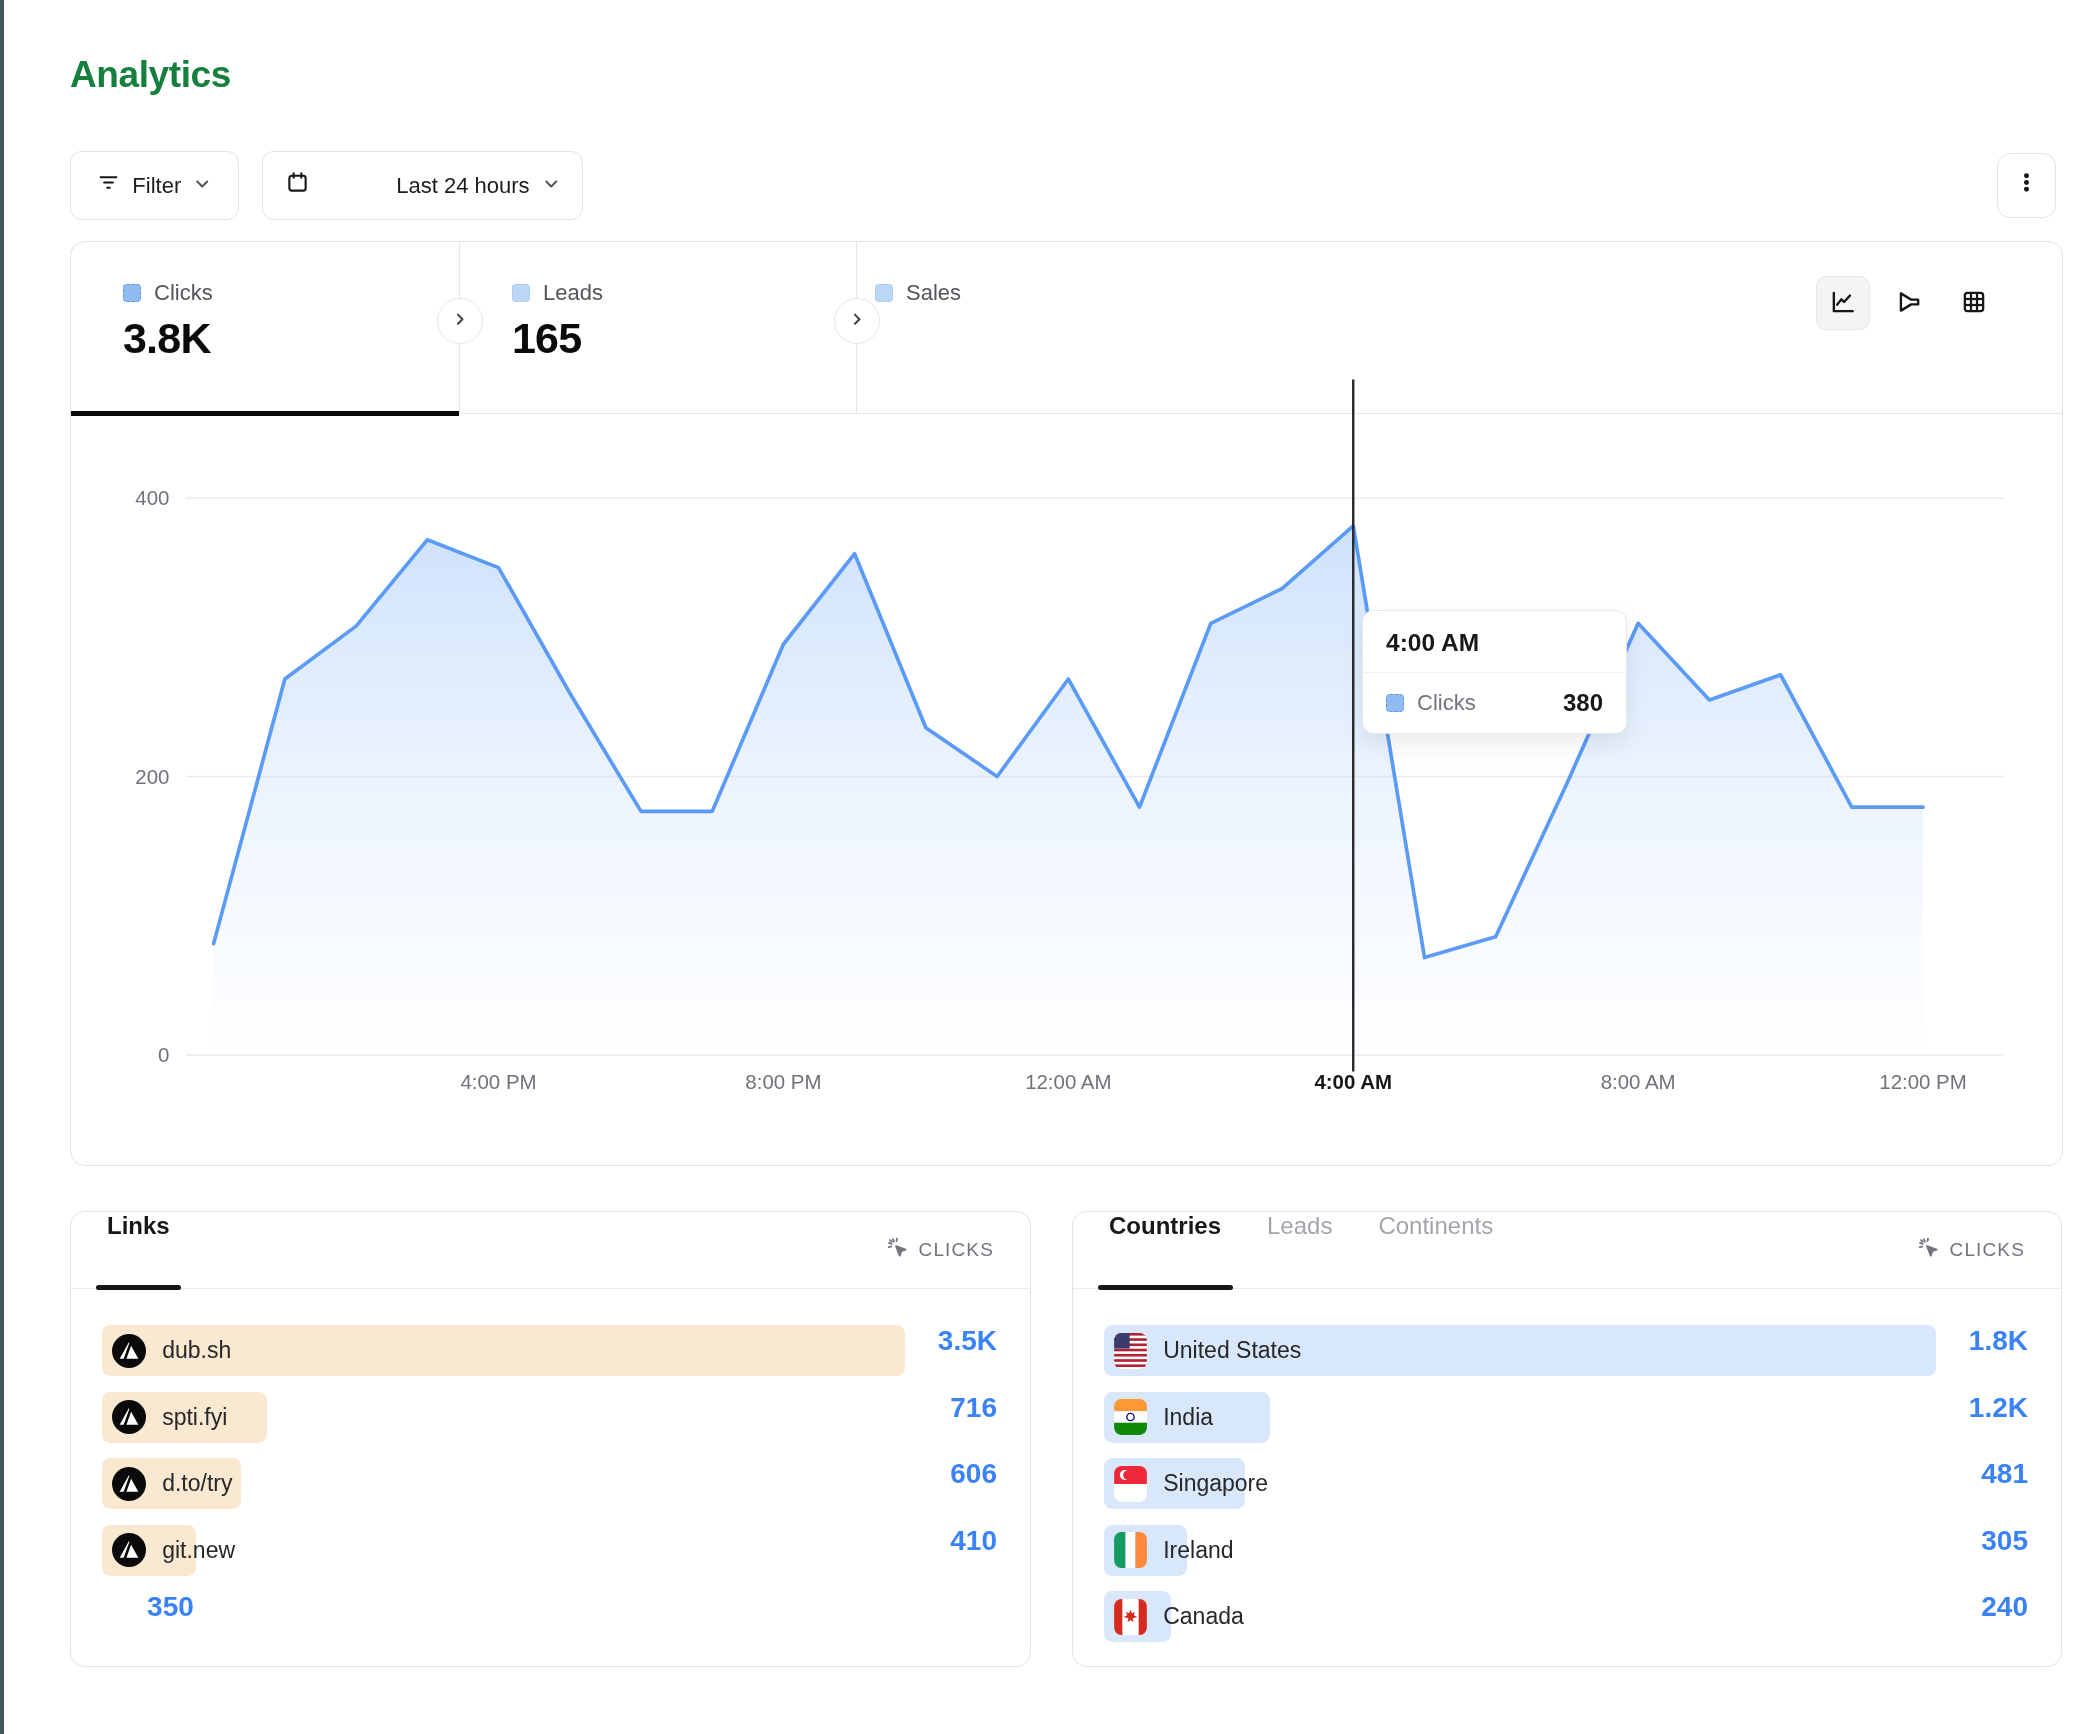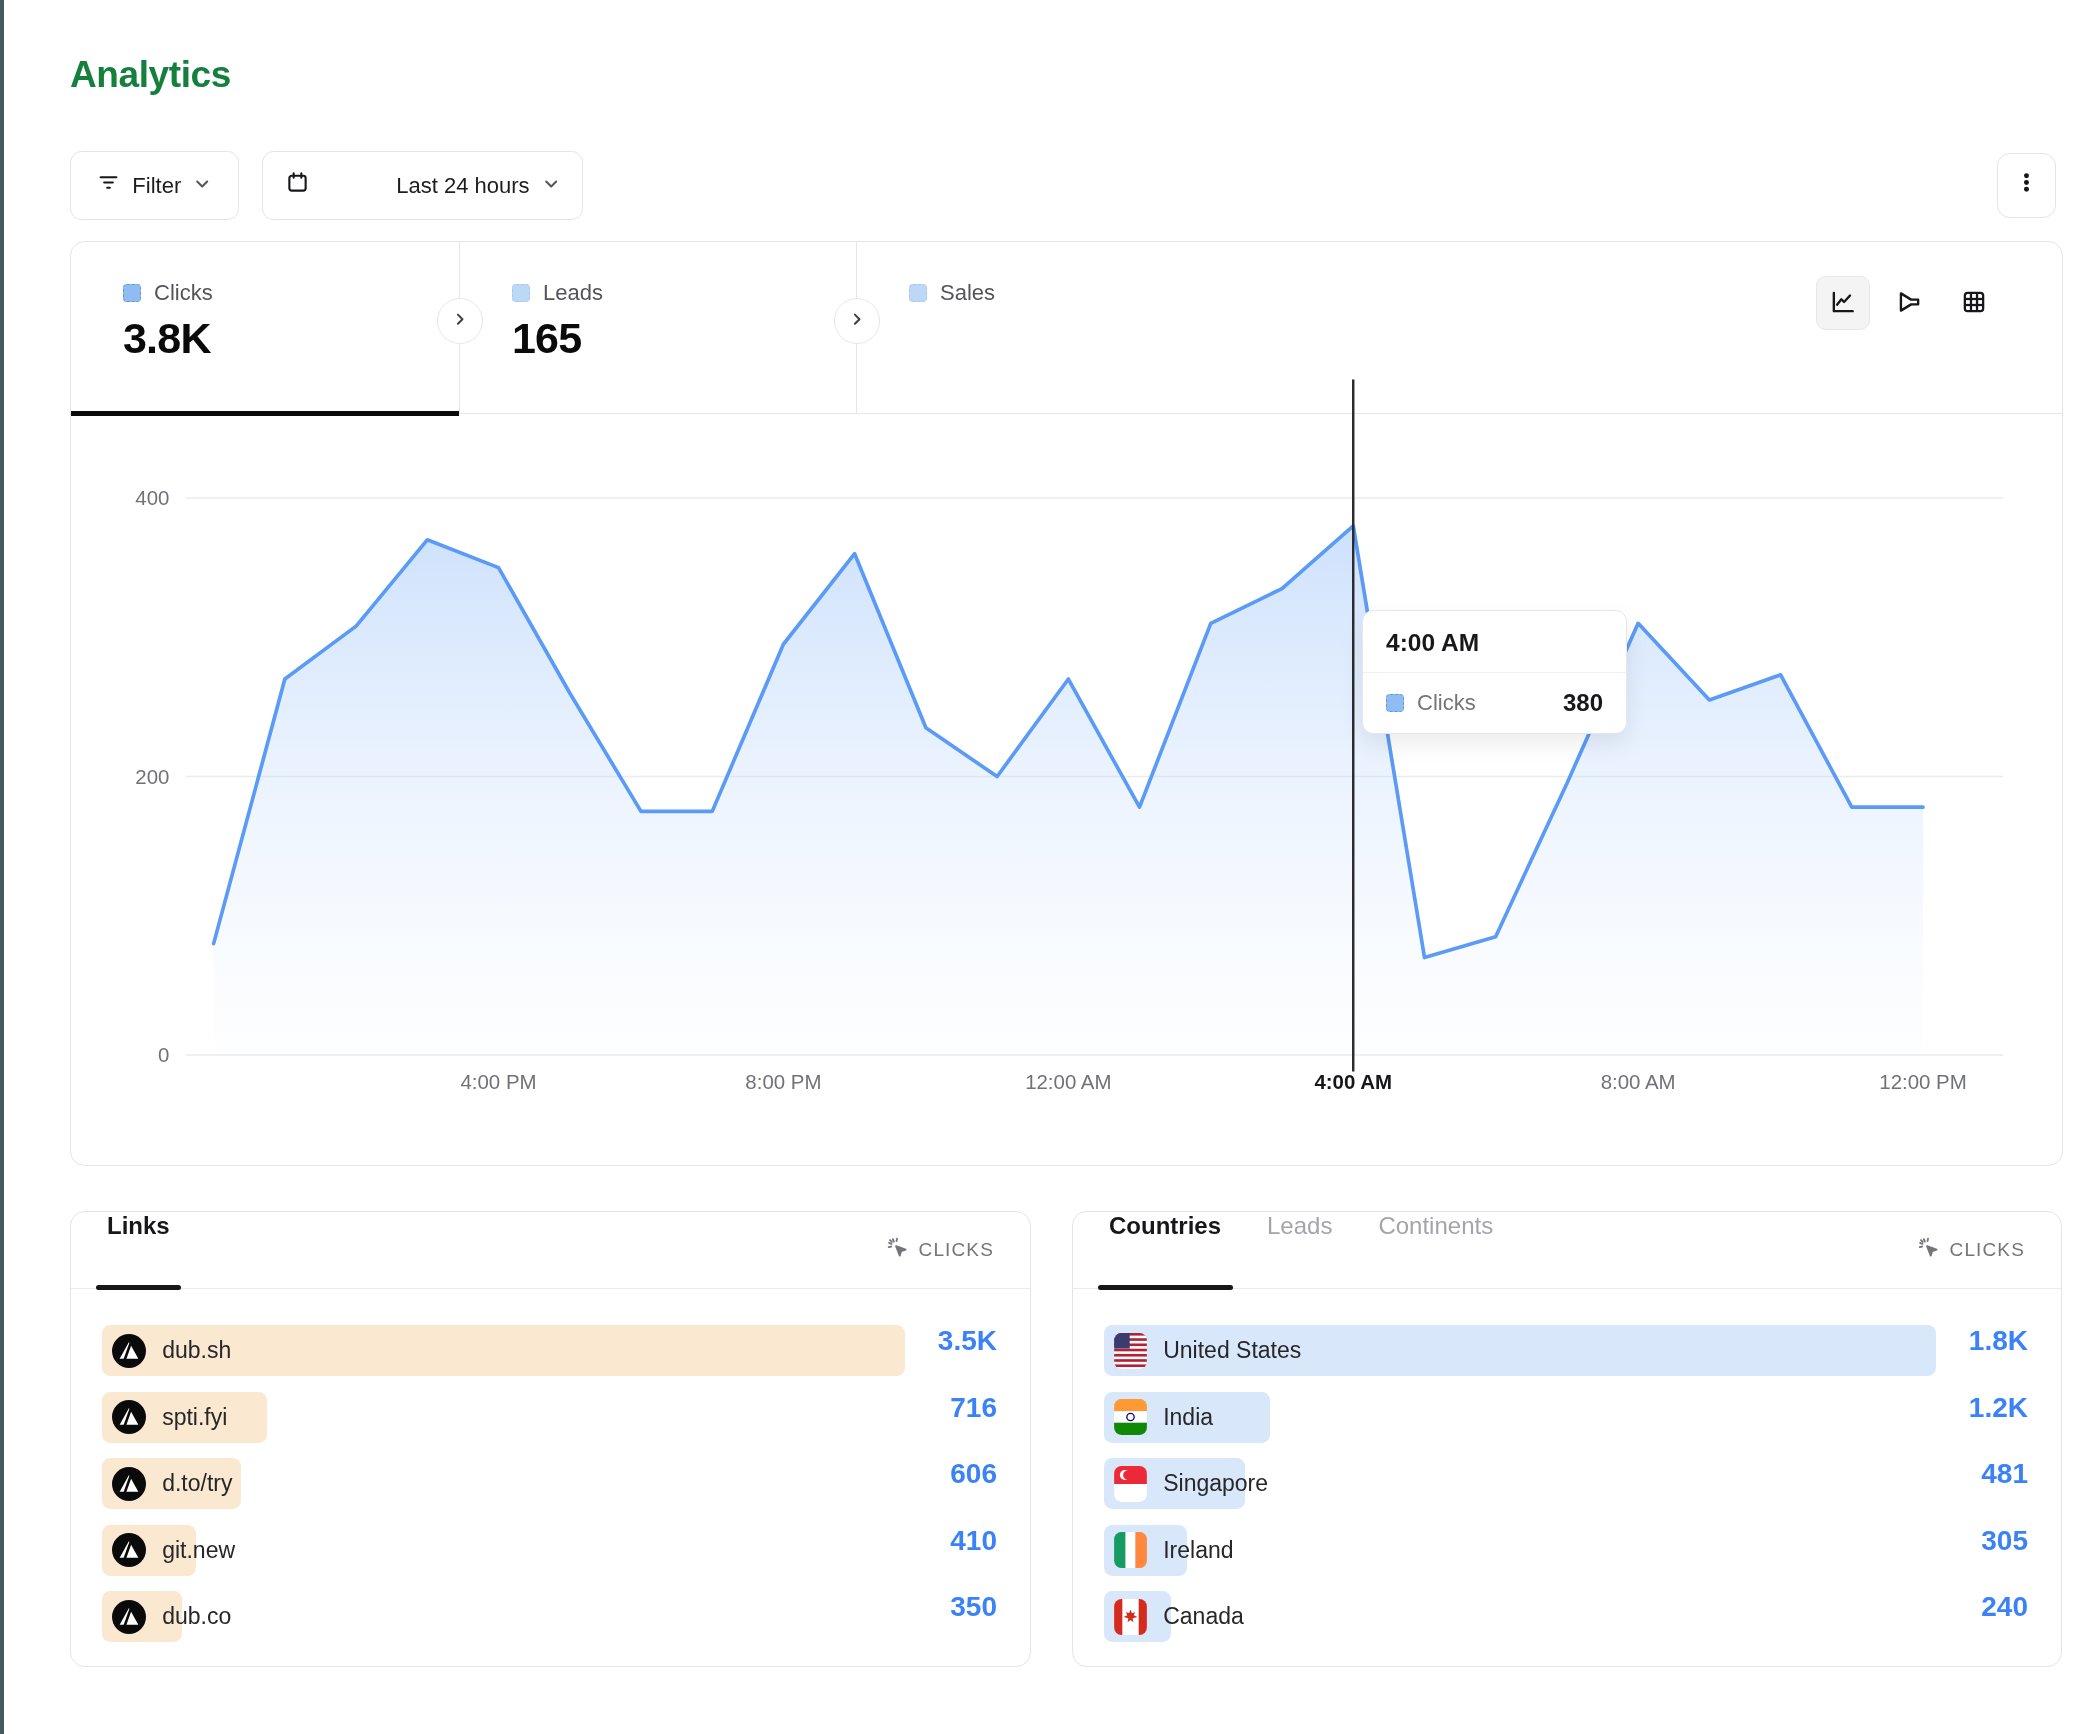--- a/index.html
+++ b/index.html
@@ -20,21 +20,21 @@
   .date-btn .lbl { flex:1; text-align:right; }
   .kebab-btn { position:absolute; right:6.5px; top:1.6px; width:59px; height:65px; justify-content:center; padding:0; border-radius:13px; }
 
   
   .main-card { position:absolute; left:70px; top:241px; width:1993px; height:925px;
                border:1.6px solid #e4e4e7; border-radius:14.7px; background:#fff; }
   .tabs-row { position:absolute; left:0; top:0; width:100%; height:172px; border-bottom:1.6px solid #e7e7ea; }
   .stat-tab { position:absolute; top:0; height:172px; padding:38px 0 0 52px; cursor:pointer; }
   .stat-tab.t0 { left:0; width:389px; border-right:1.6px solid #e7e7ea; }
   .stat-tab.t1 { left:389px; width:397px; border-right:1.6px solid #e7e7ea; }
-  .stat-tab.t2 { left:786px; width:397px; }
+  .stat-tab.t2 { left:752px; width:397px; }
   .stat-tab.active::after { content:""; position:absolute; left:0; right:0; bottom:-1.6px; height:4.9px; background:#0a0a0b; }
   .legend-line { display:flex; align-items:center; gap:13px; }
   .sq { width:18px; height:18px; border-radius:4.1px; background:#90bcf2; border:1.6px dashed #5f97e8; }
   .sq.light { background:#bdd8f6; border-color:#a6c8f0; }
   .stat-label { font-size:22px; color:#54545b; }
   .stat-value { margin-top:8.2px; font-size:43px; font-weight:800; color:#0a0a0b; letter-spacing:-0.8px; }
   .sep-circle { position:absolute; top:56px; width:46px; height:46px; border-radius:50%; background:#fff;
                 border:1.6px solid #e7e7ea; display:flex; align-items:center; justify-content:center; z-index:4; cursor:pointer; }
   .sep-circle.s1 { left:366px; } .sep-circle.s2 { left:763px; }
   .view-icons { position:absolute; right:61px; top:34px; display:flex; gap:11.5px; }
@@ -312,33 +312,20 @@
                   <path d="M20 9.5 L31 29 H9 Z" fill="#fff"></path>
                   <line x1="23.5" y1="6.5" x2="14.5" y2="31.5" stroke="#0a0a0b" stroke-width="3"></line>
                 </svg>
               </span>
               <span class="rlabel">git.new</span>
             </div>
           </div>
           <div class="rvalue">410</div>
         </div>
         <div class="rowitem">
-          <div class="rtrack">
-            <div class="rbar peach" style="width:10%"></div>
-            <div class="rcontent">
-              <span>
-                <svg class="favicon" viewBox="0 0 40 40">
-                  <circle cx="20" cy="20" r="20" fill="#0a0a0b"></circle>
-                  <path d="M20 9.5 L31 29 H9 Z" fill="#fff"></path>
-                  <line x1="23.5" y1="6.5" x2="14.5" y2="31.5" stroke="#0a0a0b" stroke-width="3"></line>
-                </svg>
-              </span>
-              <span class="rlabel">dub.co</span>
-            </div>
-          </div>
           <div class="rvalue">350</div>
         </div>
       </div>
   </div>
 
   <div class="panel countries-panel">
     <div class="panel-head">
       <div class="ptabs">
         <div class="ptab active">
           <span>Countries</span>

